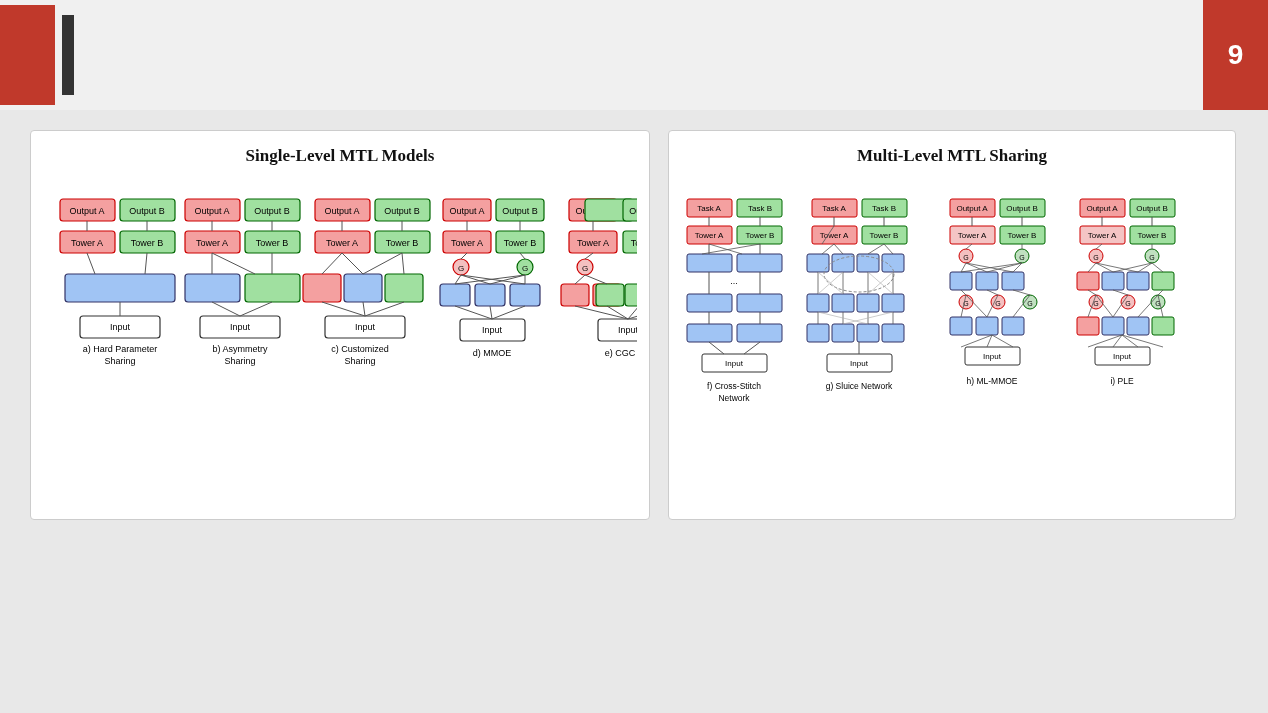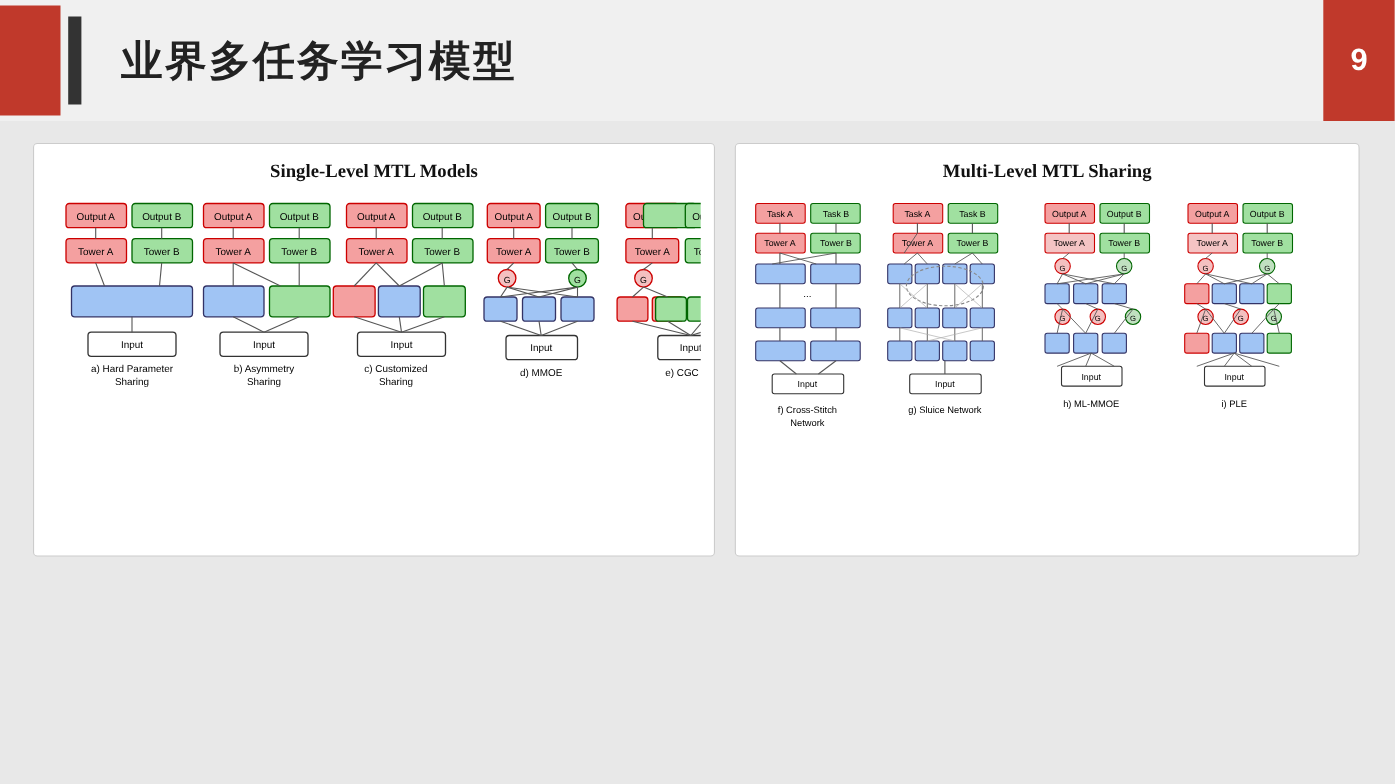--- a/index.html
+++ b/index.html
@@ -87,39 +87,38 @@
     }
 
     .panel-right {
       width: 568px;
       min-height: 360px;
     }
 
     .panel-title {
       font-size: 17px;
       font-weight: bold;
-      margin-bottom: 14px;
+      margin-bottom: 28px;
       color: #111;
       font-family: 'Times New Roman', serif;
     }
 
     
     .diagram-svg {
       width: 100%;
     }
 
     
   </style>
 </head>
 <body>
 
 <div class="header">
   <div class="header-red-block"></div>
   <div class="header-dark-bar"></div>
-  <div class="header-title">业界多任务学习模型</div>
   <div class="header-number">9</div>
 </div>
 
 <div class="main">
 
   <div class="diagram-panel panel-left">
     <div class="panel-title">Single-Level MTL Models</div>
     <svg class="diagram-svg" viewBox="0 0 590 310" width="590" height="310">
 
       <rect x="15" y="5" width="55" height="22" rx="3" fill="#f4a0a0" stroke="#c00" stroke-width="1.2"></rect>

